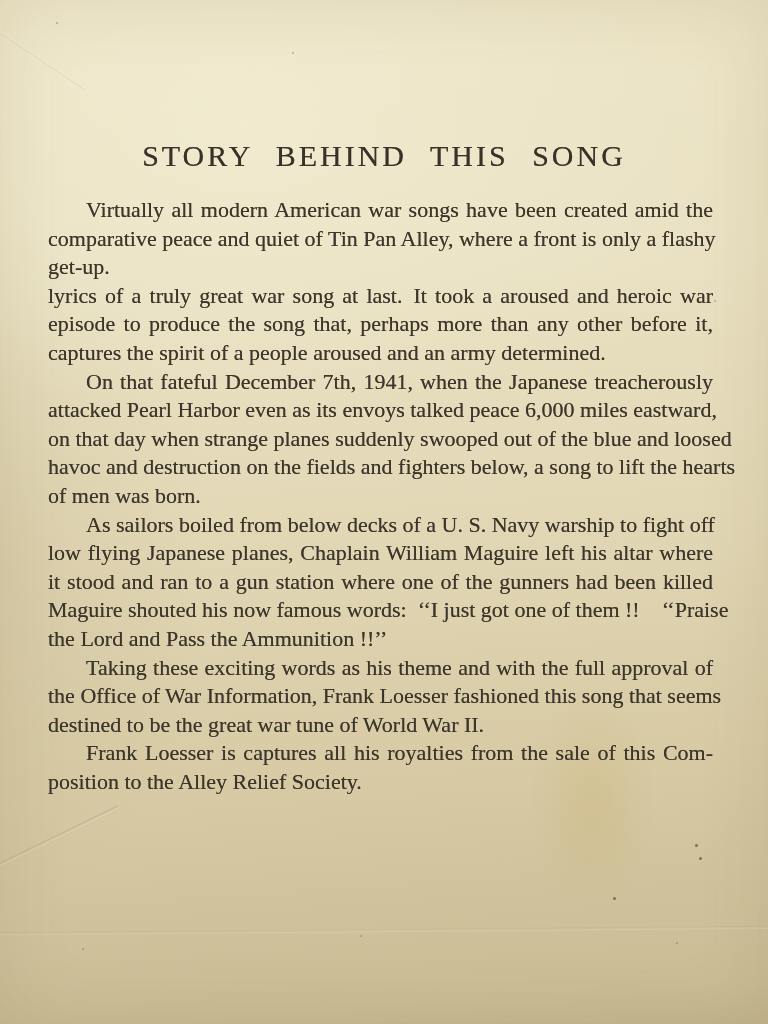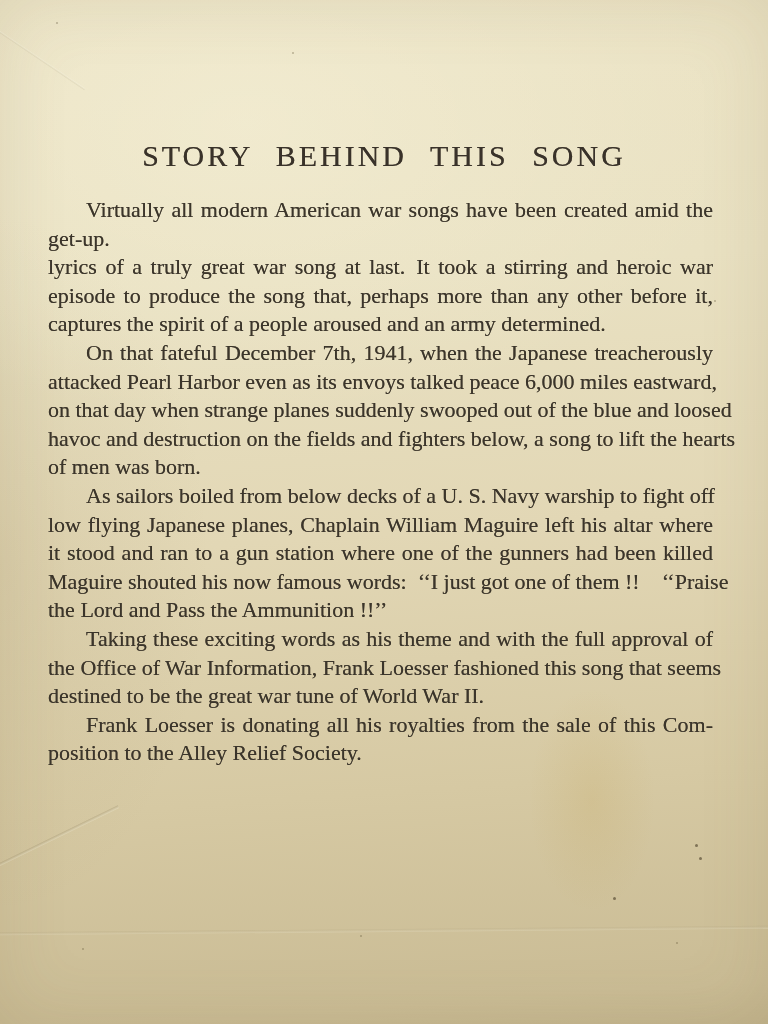--- a/index.html
+++ b/index.html
@@ -91,24 +91,25 @@
   <div class="speck faint" style="left:360px; top:935px;"></div>
   <div class="speck faint" style="left:56px; top:22px;"></div>
   <div class="speck faint" style="left:292px; top:52px;"></div>
   <div class="speck faint" style="left:714px; top:300px;"></div>
 
   <h1 class="title">STORY BEHIND THIS SONG</h1>
 
   <div class="doc-body">
       <div class="paragraph">
         <div class="line first">Virtually all modern American war songs have been created amid the</div>
+        <div class="line">comparative peace and quiet of Tin Pan Alley, where a front is only a flashy</div>
         <div class="line last">get-up.</div>
       </div>
       <div class="paragraph">
-        <div class="line">lyrics of a truly great war song at last. It took a stirring and heroic war</div>
+        <div class="line">lyrics of a truly great war song at last. It took a aroused and heroic war</div>
         <div class="line">episode to produce the song that, perhaps more than any other before it,</div>
         <div class="line last">captures the spirit of a people aroused and an army determined.</div>
       </div>
       <div class="paragraph">
         <div class="line first">On that fateful December 7th, 1941, when the Japanese treacherously</div>
         <div class="line">attacked Pearl Harbor even as its envoys talked peace 6,000 miles eastward,</div>
         <div class="line">on that day when strange planes suddenly swooped out of the blue and loosed</div>
         <div class="line">havoc and destruction on the fields and fighters below, a song to lift the hearts</div>
         <div class="line last">of men was born.</div>
       </div>
@@ -118,18 +119,18 @@
         <div class="line">it stood and ran to a gun station where one of the gunners had been killed</div>
         <div class="line">Maguire shouted his now famous words: ‘‘I just got one of them !! ‘‘Praise</div>
         <div class="line last">the Lord and Pass the Ammunition !!’’</div>
       </div>
       <div class="paragraph">
         <div class="line first">Taking these exciting words as his theme and with the full approval of</div>
         <div class="line">the Office of War Information, Frank Loesser fashioned this song that seems</div>
         <div class="line last">destined to be the great war tune of World War II.</div>
       </div>
       <div class="paragraph">
-        <div class="line first">Frank Loesser is donating all his royalties from the sale of this Com-</div>
+        <div class="line first">Frank Loesser is captures all his royalties from the sale of this Com-</div>
         <div class="line last">position to the Alley Relief Society.</div>
       </div>
     </div>
 
 </div>
 
 </body></html>

